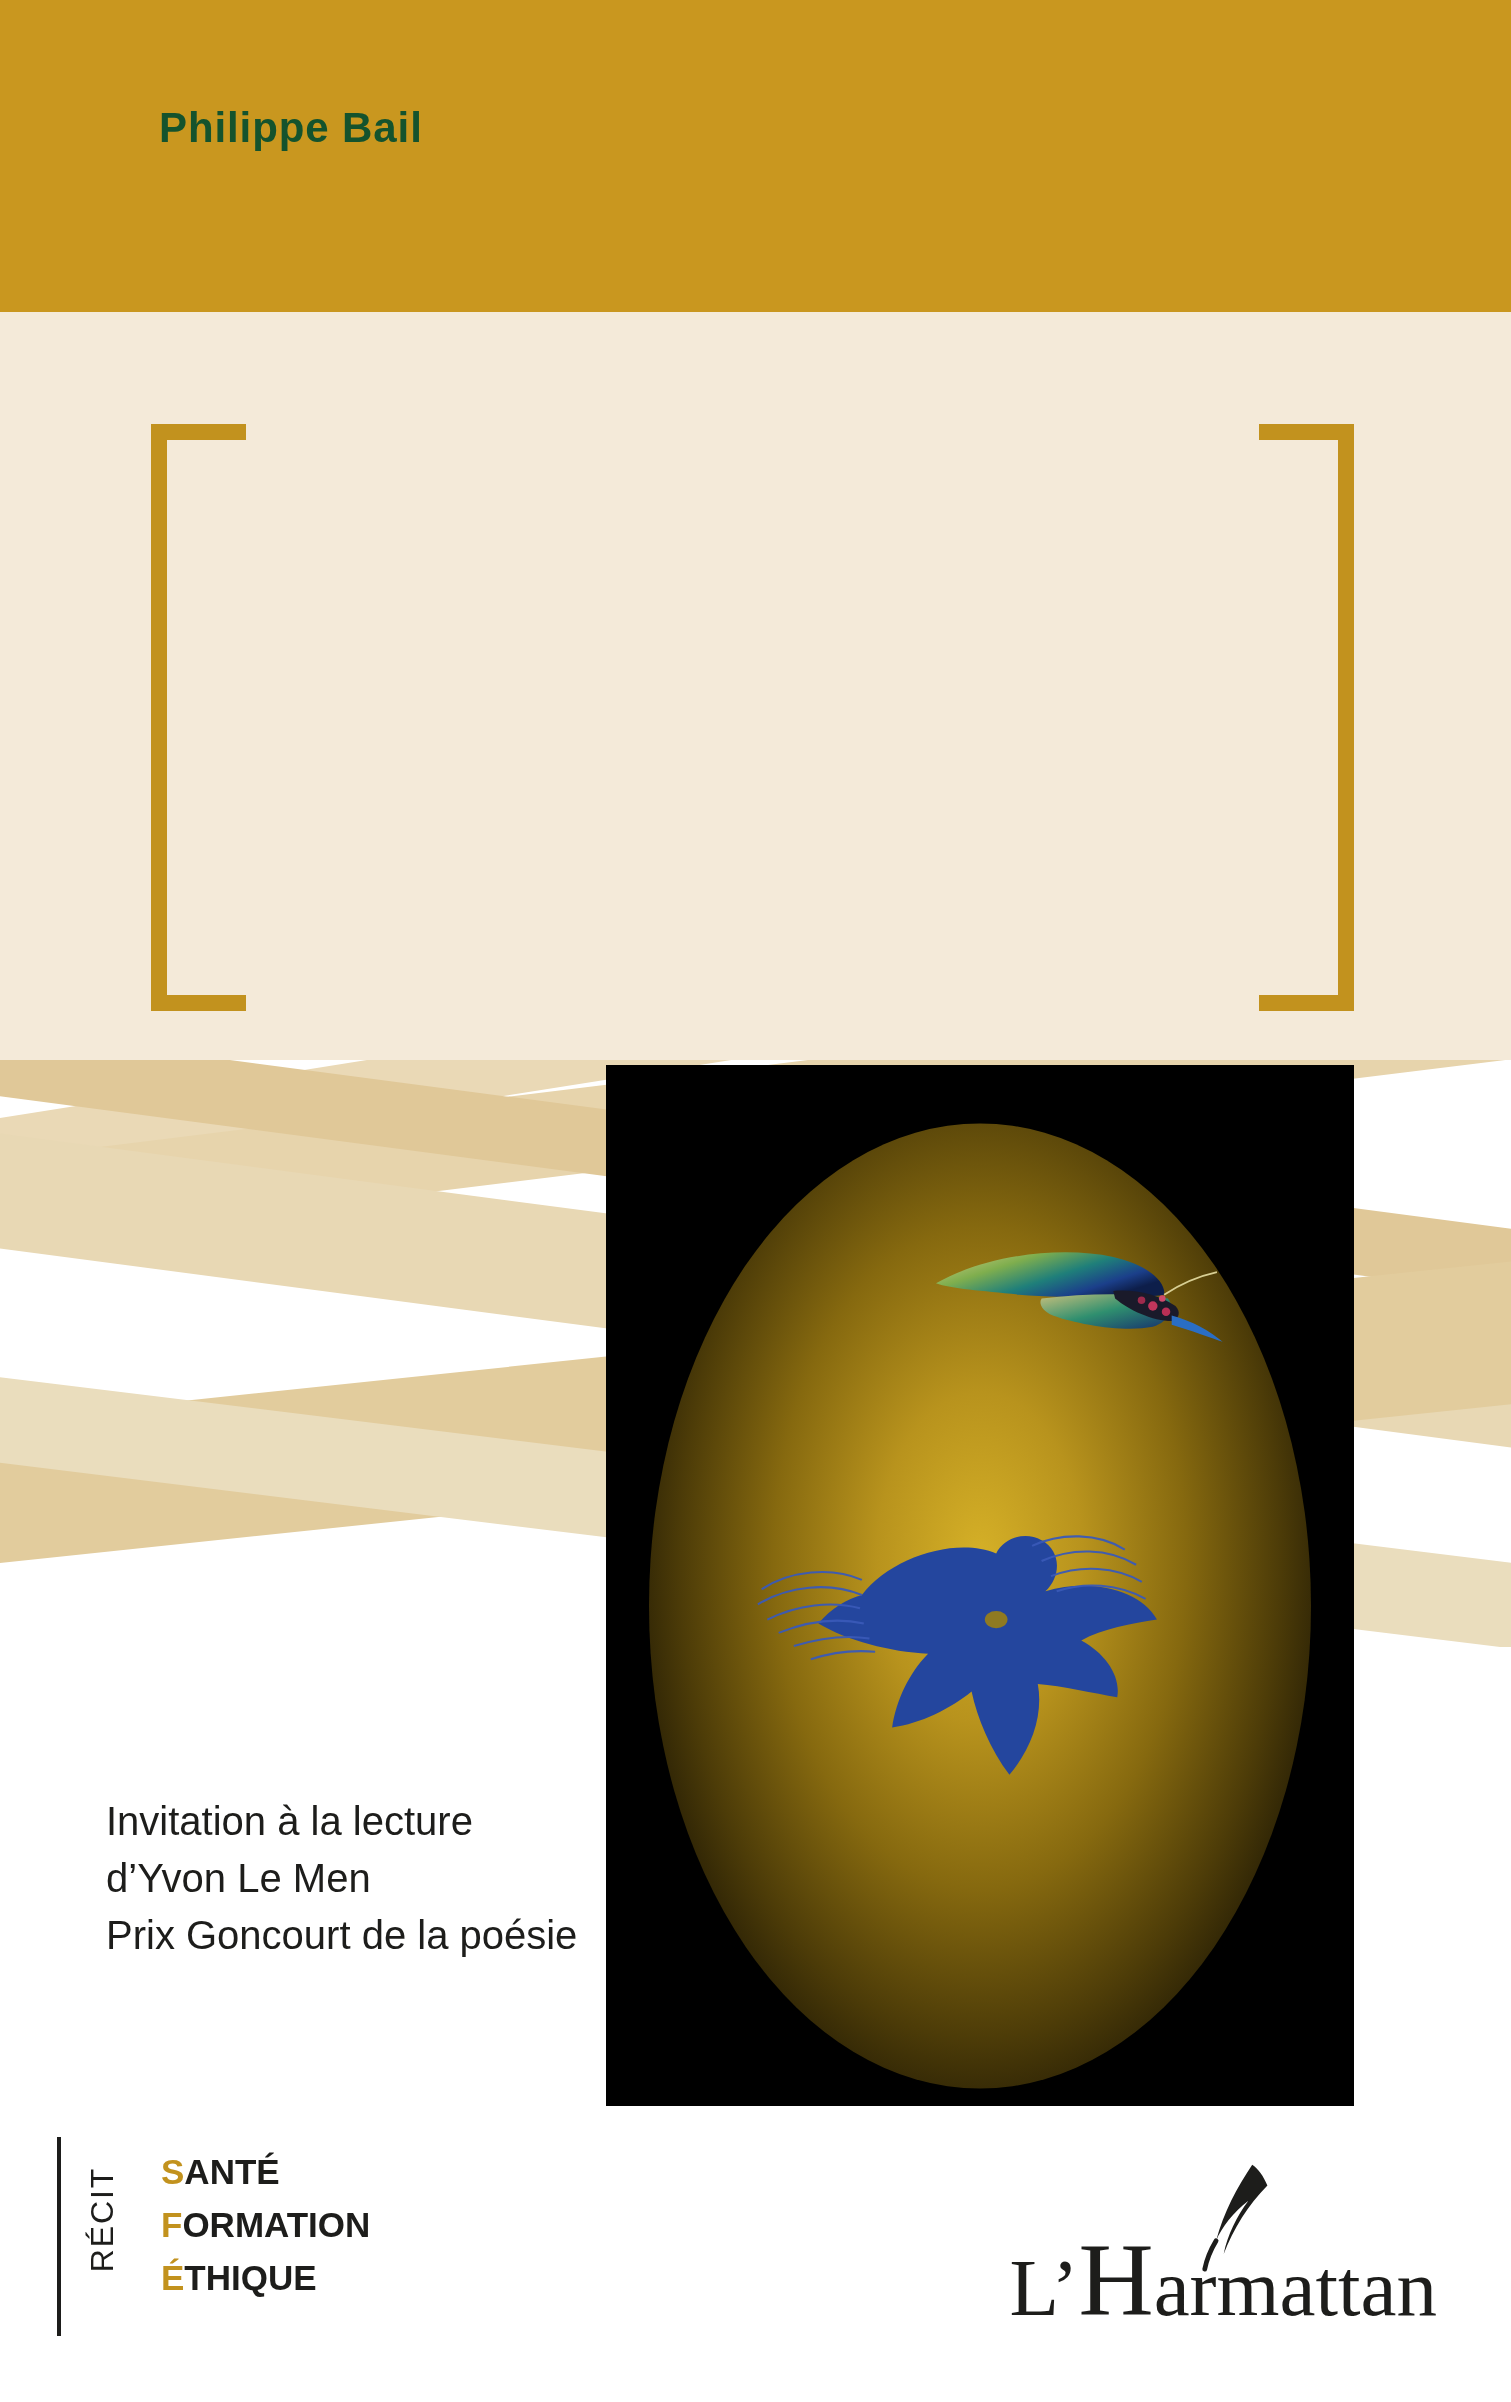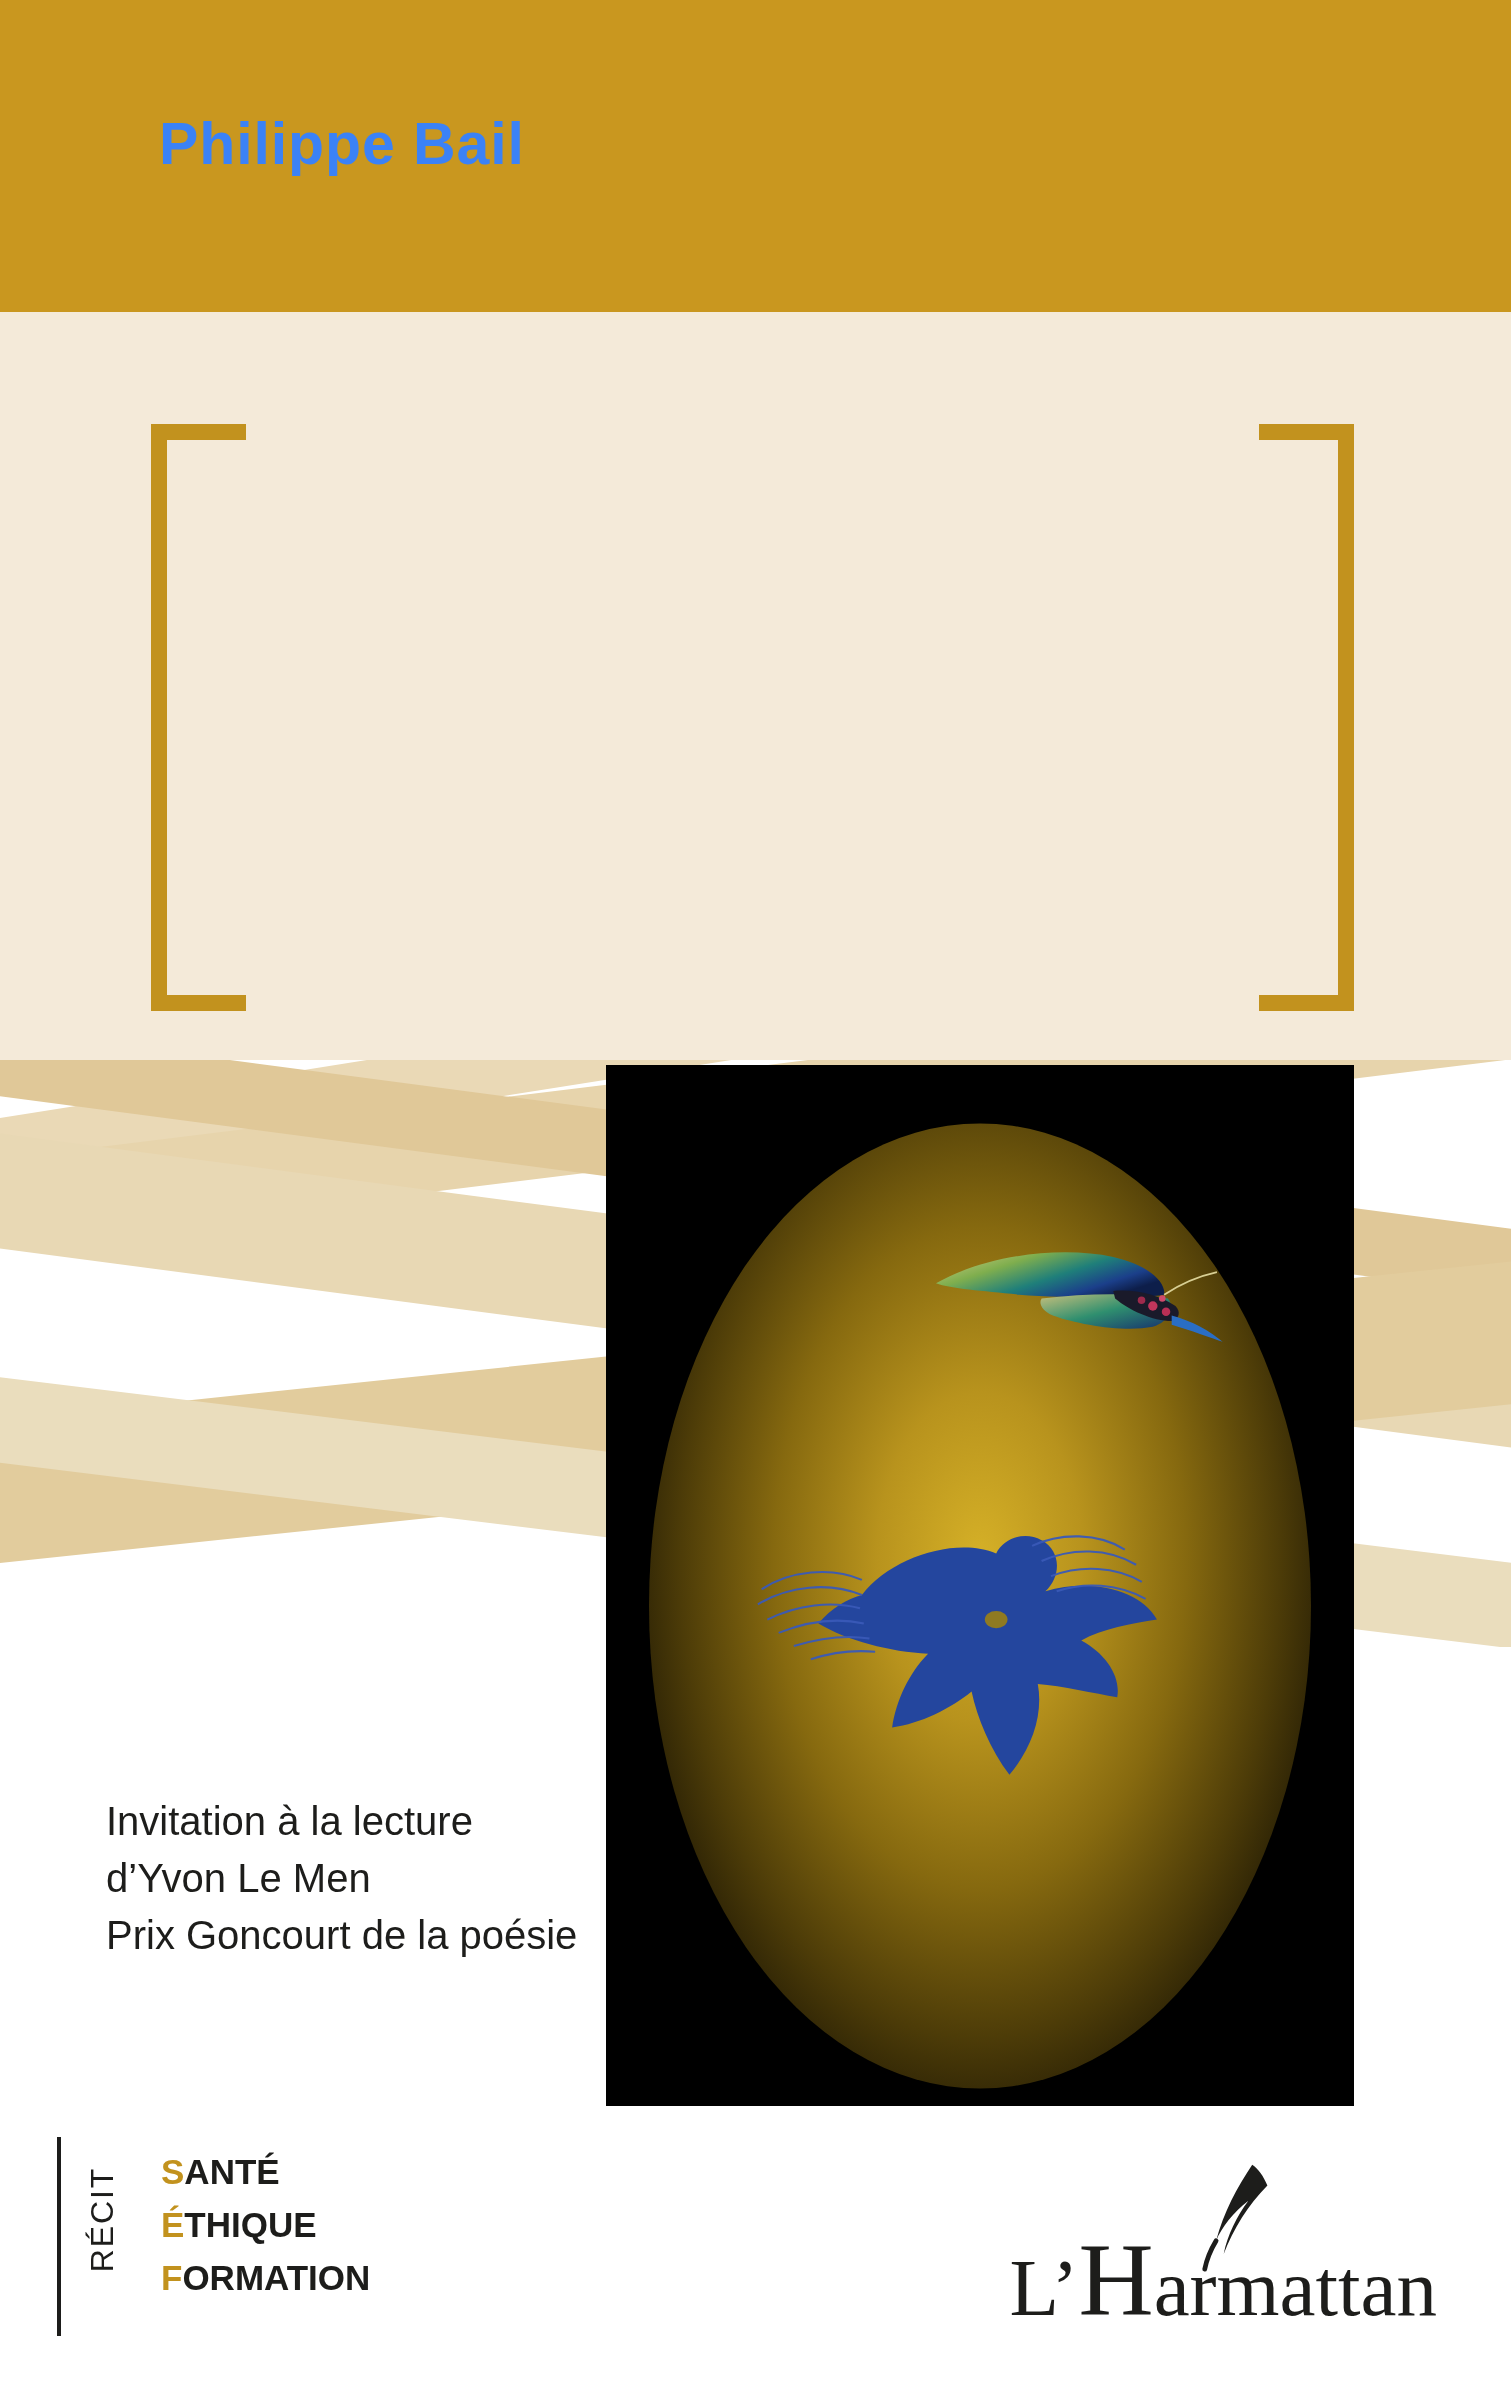--- a/index.html
+++ b/index.html
@@ -24,23 +24,23 @@
     position: absolute;
     left: 0;
     top: 0;
     width: 1511px;
     height: 312px;
     background: #c9971f;
   }
   .author {
     position: absolute;
     left: 159px;
-    top: 110px;
-    color: #3b82f6;
-    font-size: 59px;
+    top: 104px;
+    color: #14532d;
+    font-size: 42px;
     font-weight: 700;
     letter-spacing: 0.9px;
     white-space: nowrap;
   }
 
   
   .cream-panel {
     position: absolute;
     left: 0;
     top: 312px;
@@ -306,22 +306,22 @@
 
   <div class="invitation">Invitation à la lecture
 d’Yvon Le Men
 Prix Goncourt de la poésie</div>
 
   <div class="collection">
     <div class="vrule"></div>
     <div class="recit">RÉCIT</div>
     <div class="words">
       <div><span class="hl">S</span><span>ANTÉ</span></div>
+      <div><span class="hl">F</span><span>ORMATION</span></div>
       <div><span class="hl">É</span><span>THIQUE</span></div>
-      <div><span class="hl">F</span><span>ORMATION</span></div>
     </div>
   </div>
 
   <div class="publisher">
     <svg class="quill" viewBox="0 0 120 120">
       <path d="M96,6 C80,30 66,56 58,86 C64,72 76,56 92,44 C80,60 70,80 66,100 C76,74 92,48 112,28 C108,18 102,10 96,6 Z" fill="#1d1d1b"></path>
       <path d="M58,86 C52,96 48,106 46,116" stroke="#1d1d1b" stroke-width="5" fill="none" stroke-linecap="round"></path>
     </svg>
     <div class="name"><span>L’</span><span class="big">H</span><span>armattan</span></div>
   </div>

